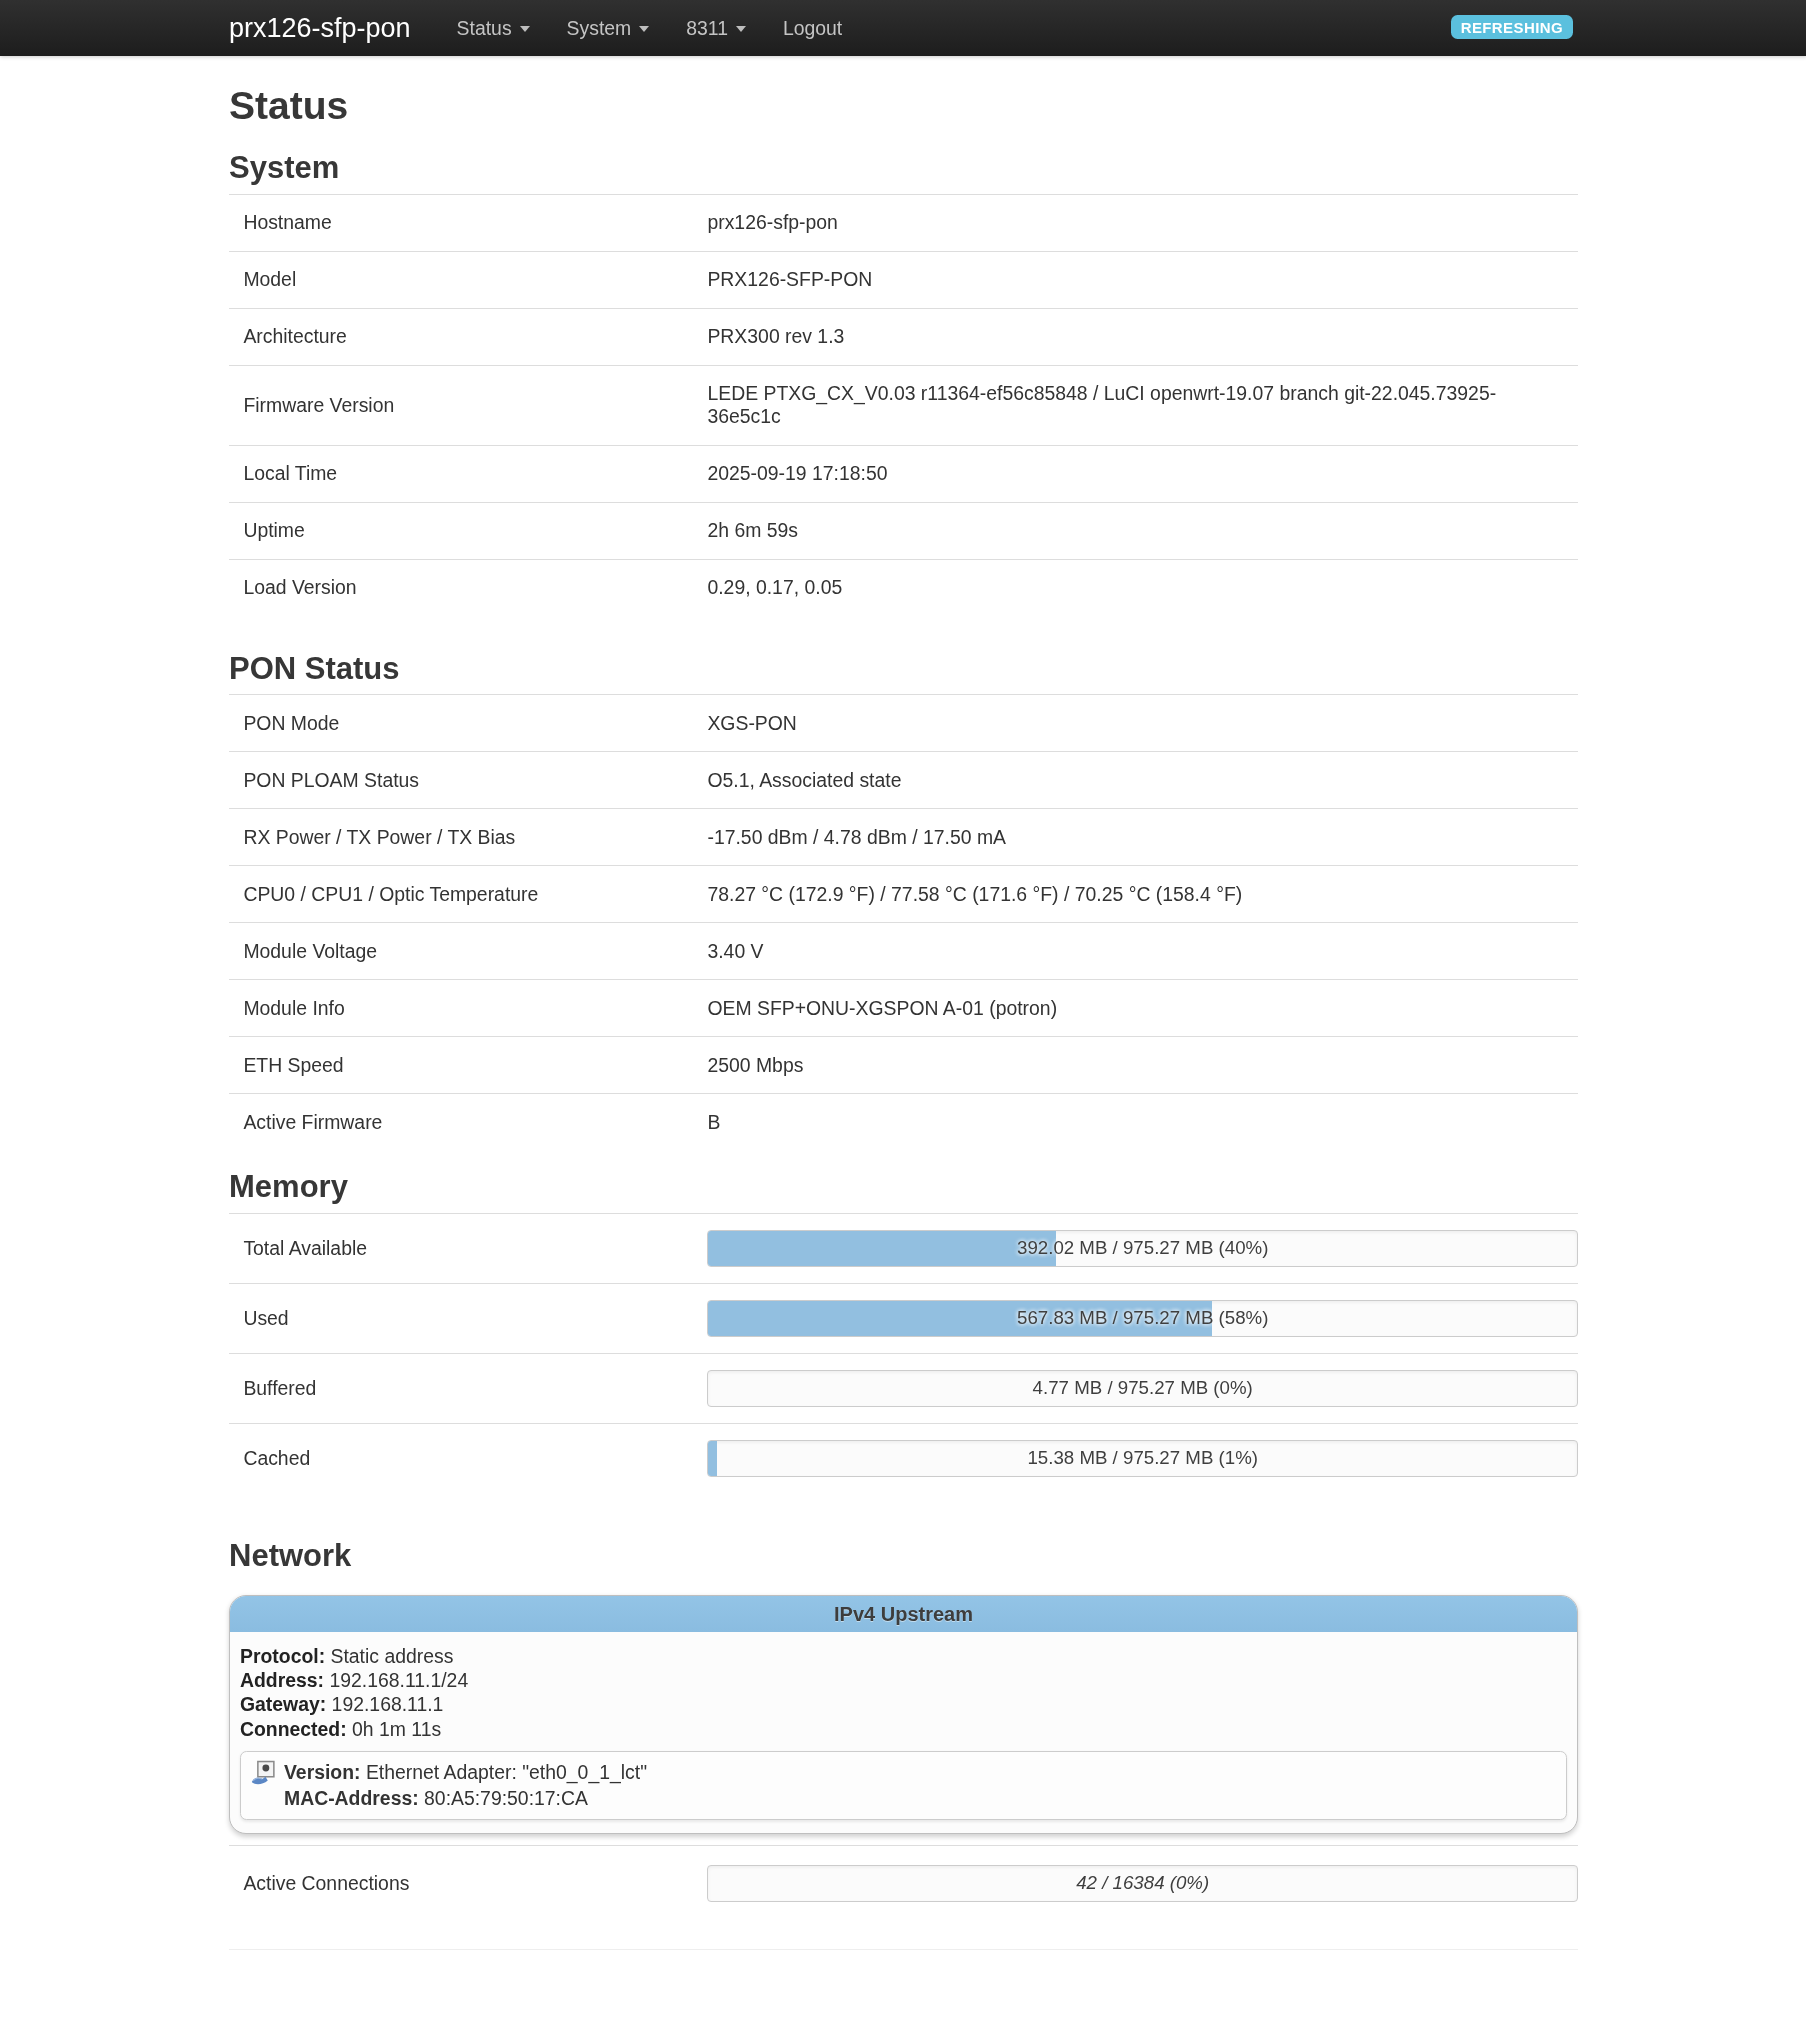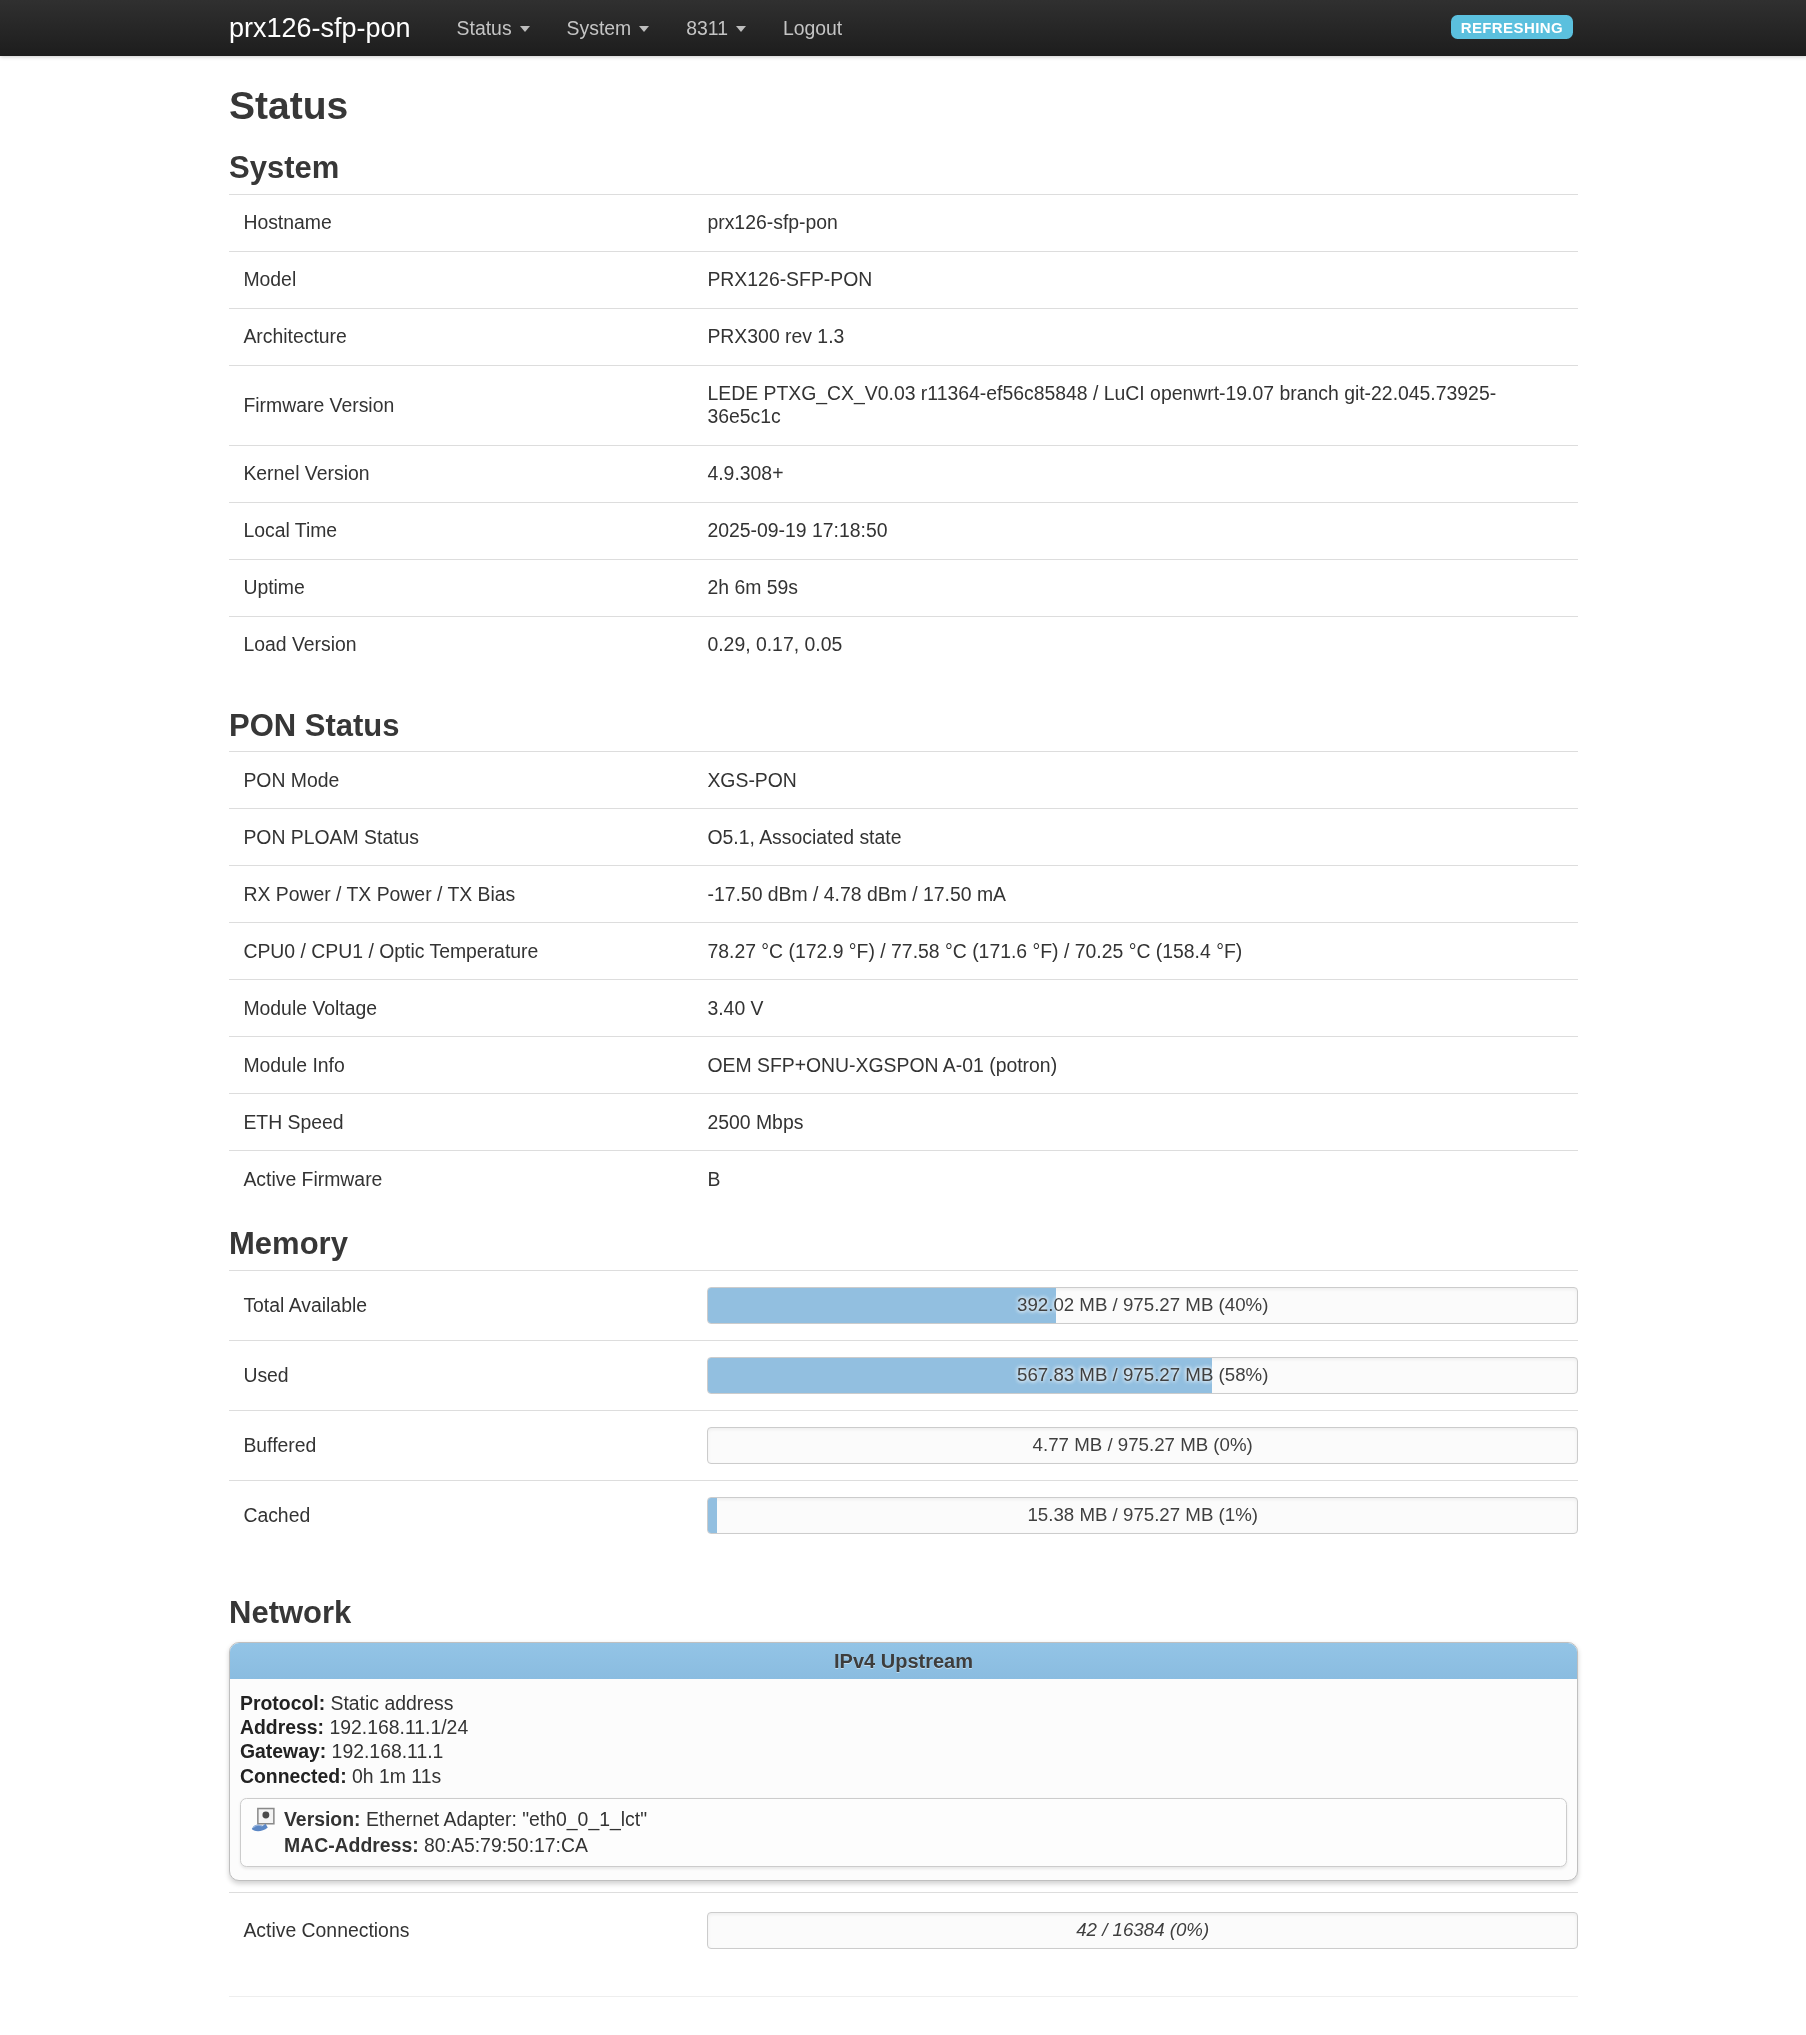--- a/index.html
+++ b/index.html
@@ -54,22 +54,22 @@
     overflow: hidden;
   }
   .pbar-fill { position:absolute; left:0; top:0; bottom:0; background:#92bfe0; }
   .pbar-text {
     position:absolute; left:0; right:0; top:0; bottom:0;
     text-align:center; line-height:34px; font-size:18.7px; color:#3f3f3f;
     text-shadow: 0 0 4.3px #fff, 0 0 4.3px #fff;
   }
   
   .netbox {
-    margin-top: 12px;
-    border: 1.4px solid #bfbfbf; border-radius: 10px;
+    margin-top: 22px;
+    border: 1.4px solid #bfbfbf; border-radius: 17px;
     background:#fcfcfc; overflow:hidden;
     box-shadow: 0 2.2px 5px rgba(0,0,0,.18);
   }
   .netbox-header {
     background: linear-gradient(#93c4e6, #8abce0);
     text-align:center; font-weight:bold; font-size:20px; color:#3d3d3d;
     padding: 6.5px 0; text-shadow: 0 1.4px 0 rgba(255,255,255,.45);
   }
   .netbox-body { padding: 11.5px 10px 13px 10px; font-size:19.4px; line-height: 24.4px; color:#333; }
   .net-line b { color:#222; }
@@ -127,24 +127,20 @@
           <td class="cell-label">Model</td>
           <td>PRX126-SFP-PON</td>
         </tr>
     <tr>
           <td class="cell-label">Architecture</td>
           <td>PRX300 rev 1.3</td>
         </tr>
     <tr>
           <td class="cell-label">Firmware Version</td>
           <td>LEDE PTXG_CX_V0.03 r11364-ef56c85848 / LuCI openwrt-19.07 branch git-22.045.73925-36e5c1c</td>
-        </tr>
-    <tr>
-          <td class="cell-label">Kernel Version</td>
-          <td>4.9.308+</td>
         </tr>
     <tr>
           <td class="cell-label">Local Time</td>
           <td>2025-09-19 17:18:50</td>
         </tr>
     <tr>
           <td class="cell-label">Uptime</td>
           <td>2h 6m 59s</td>
         </tr>
     <tr>

